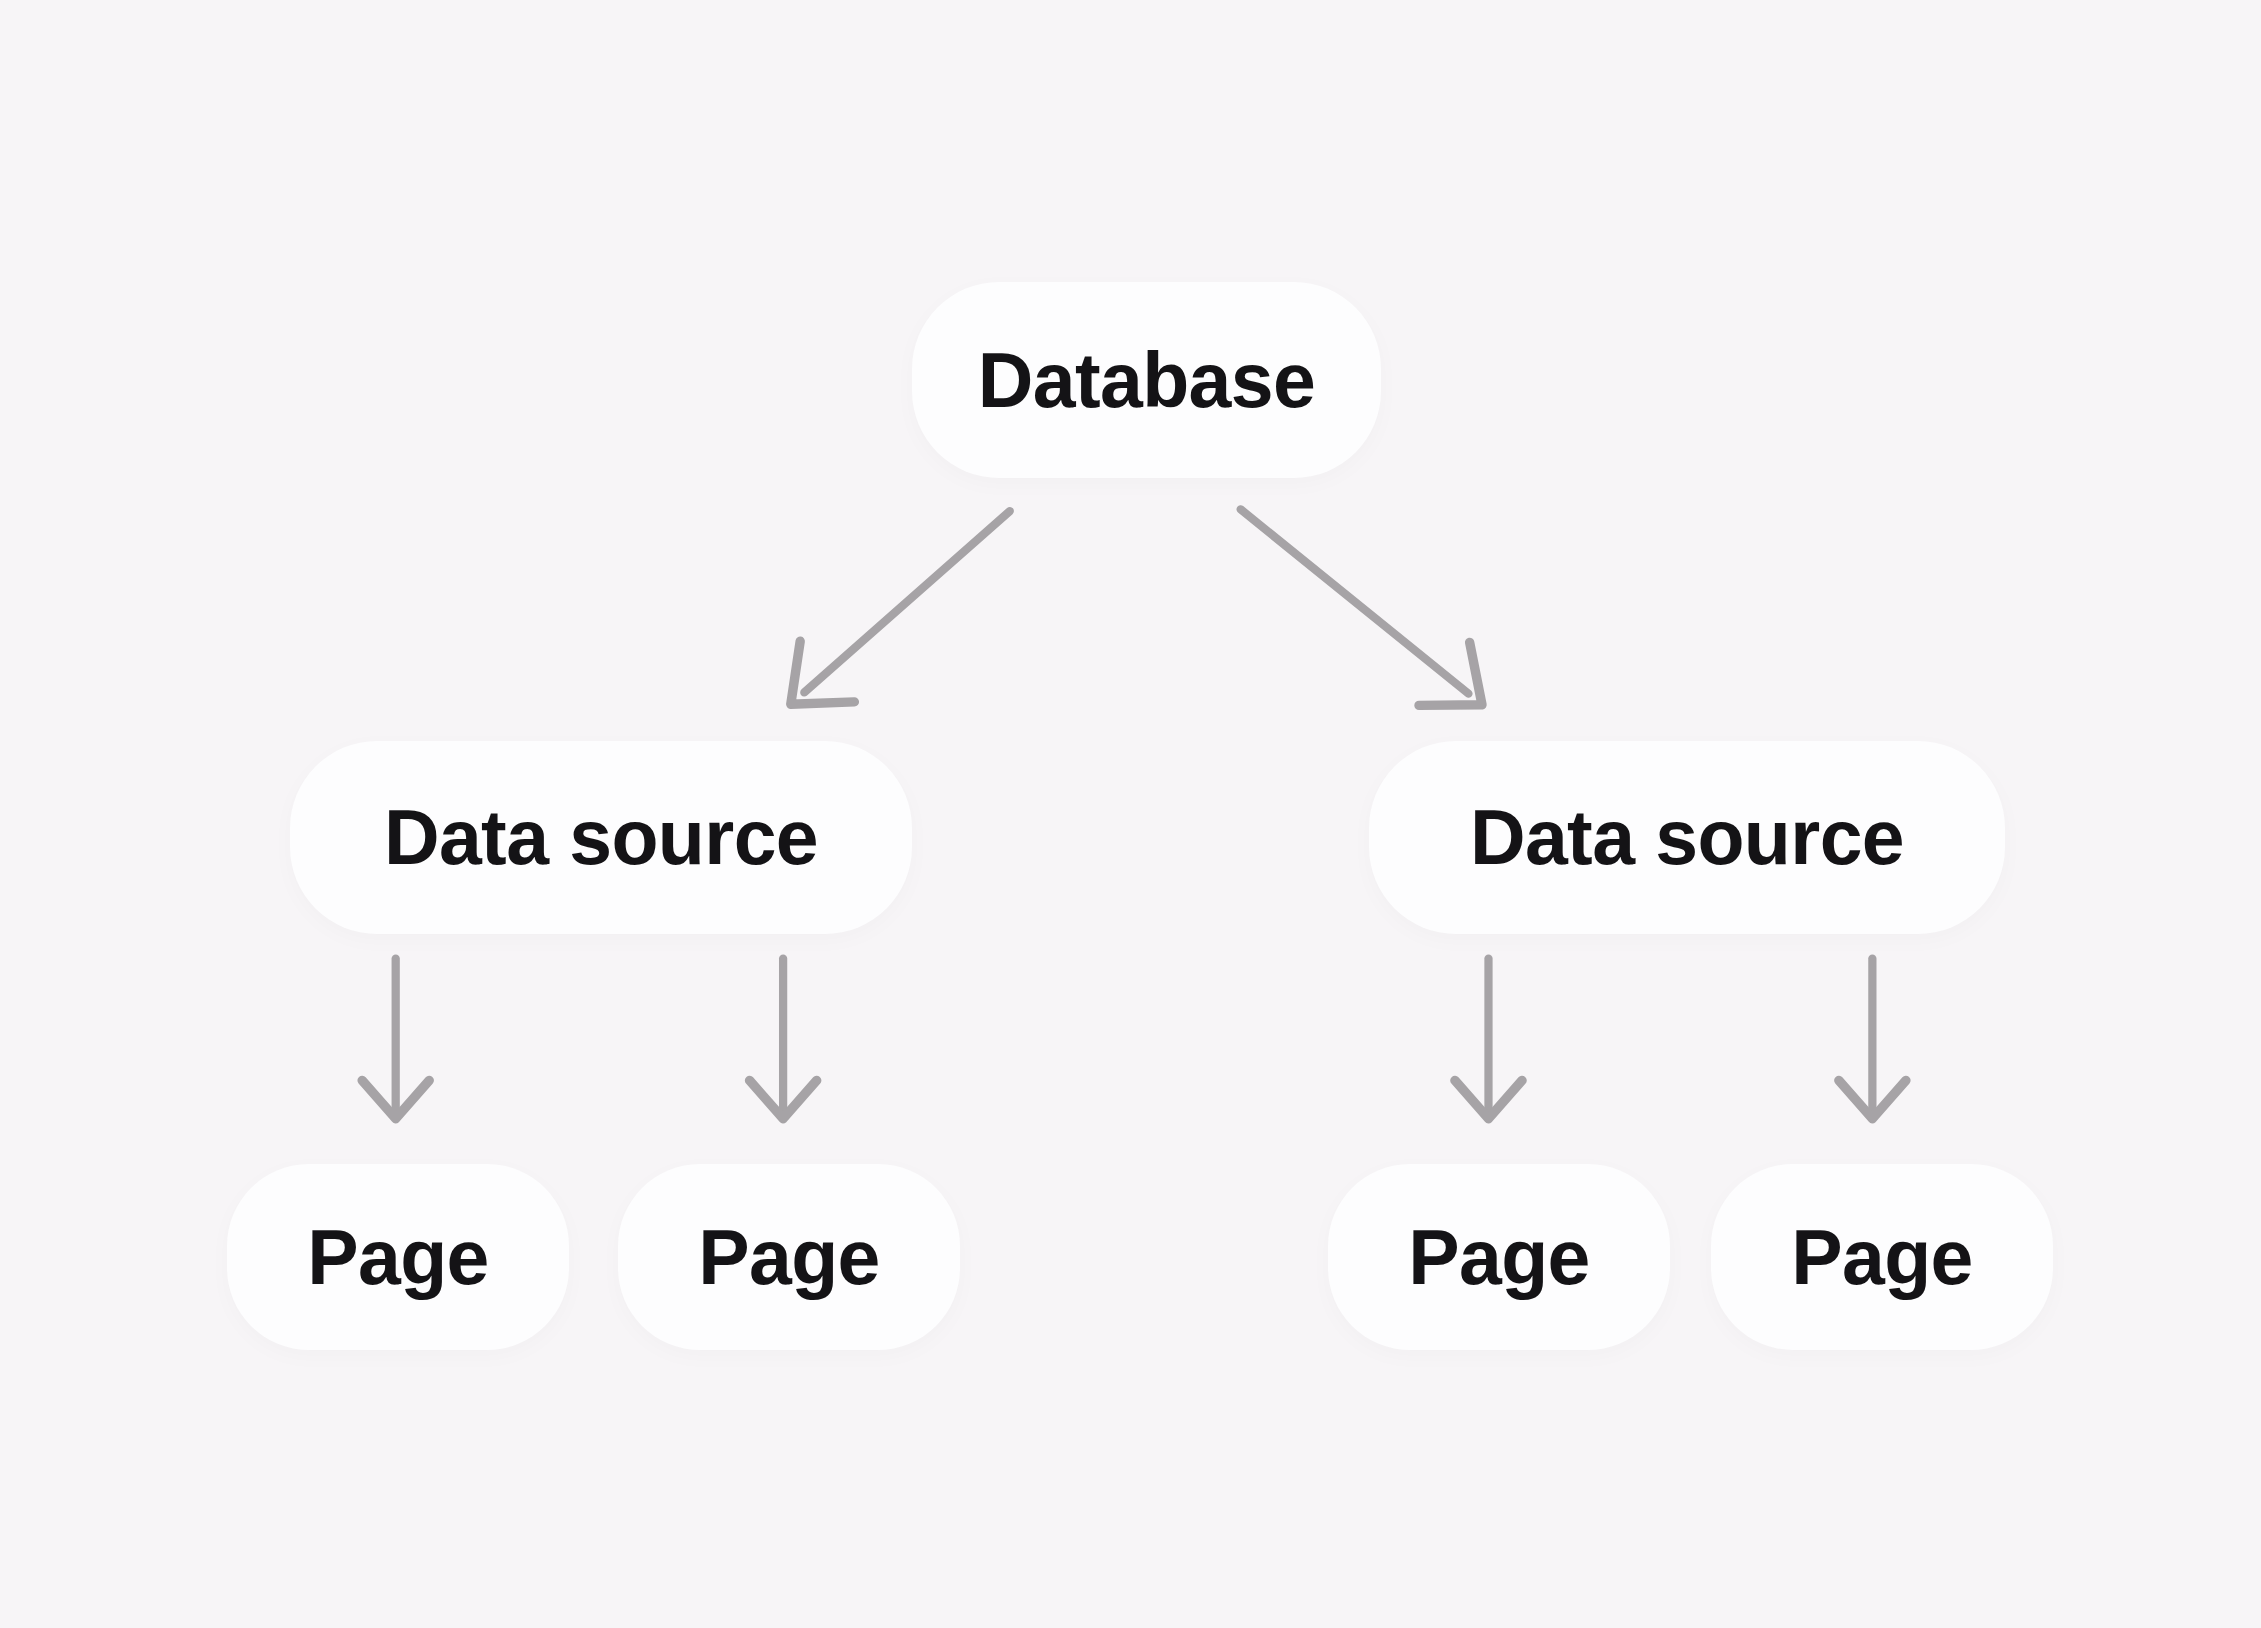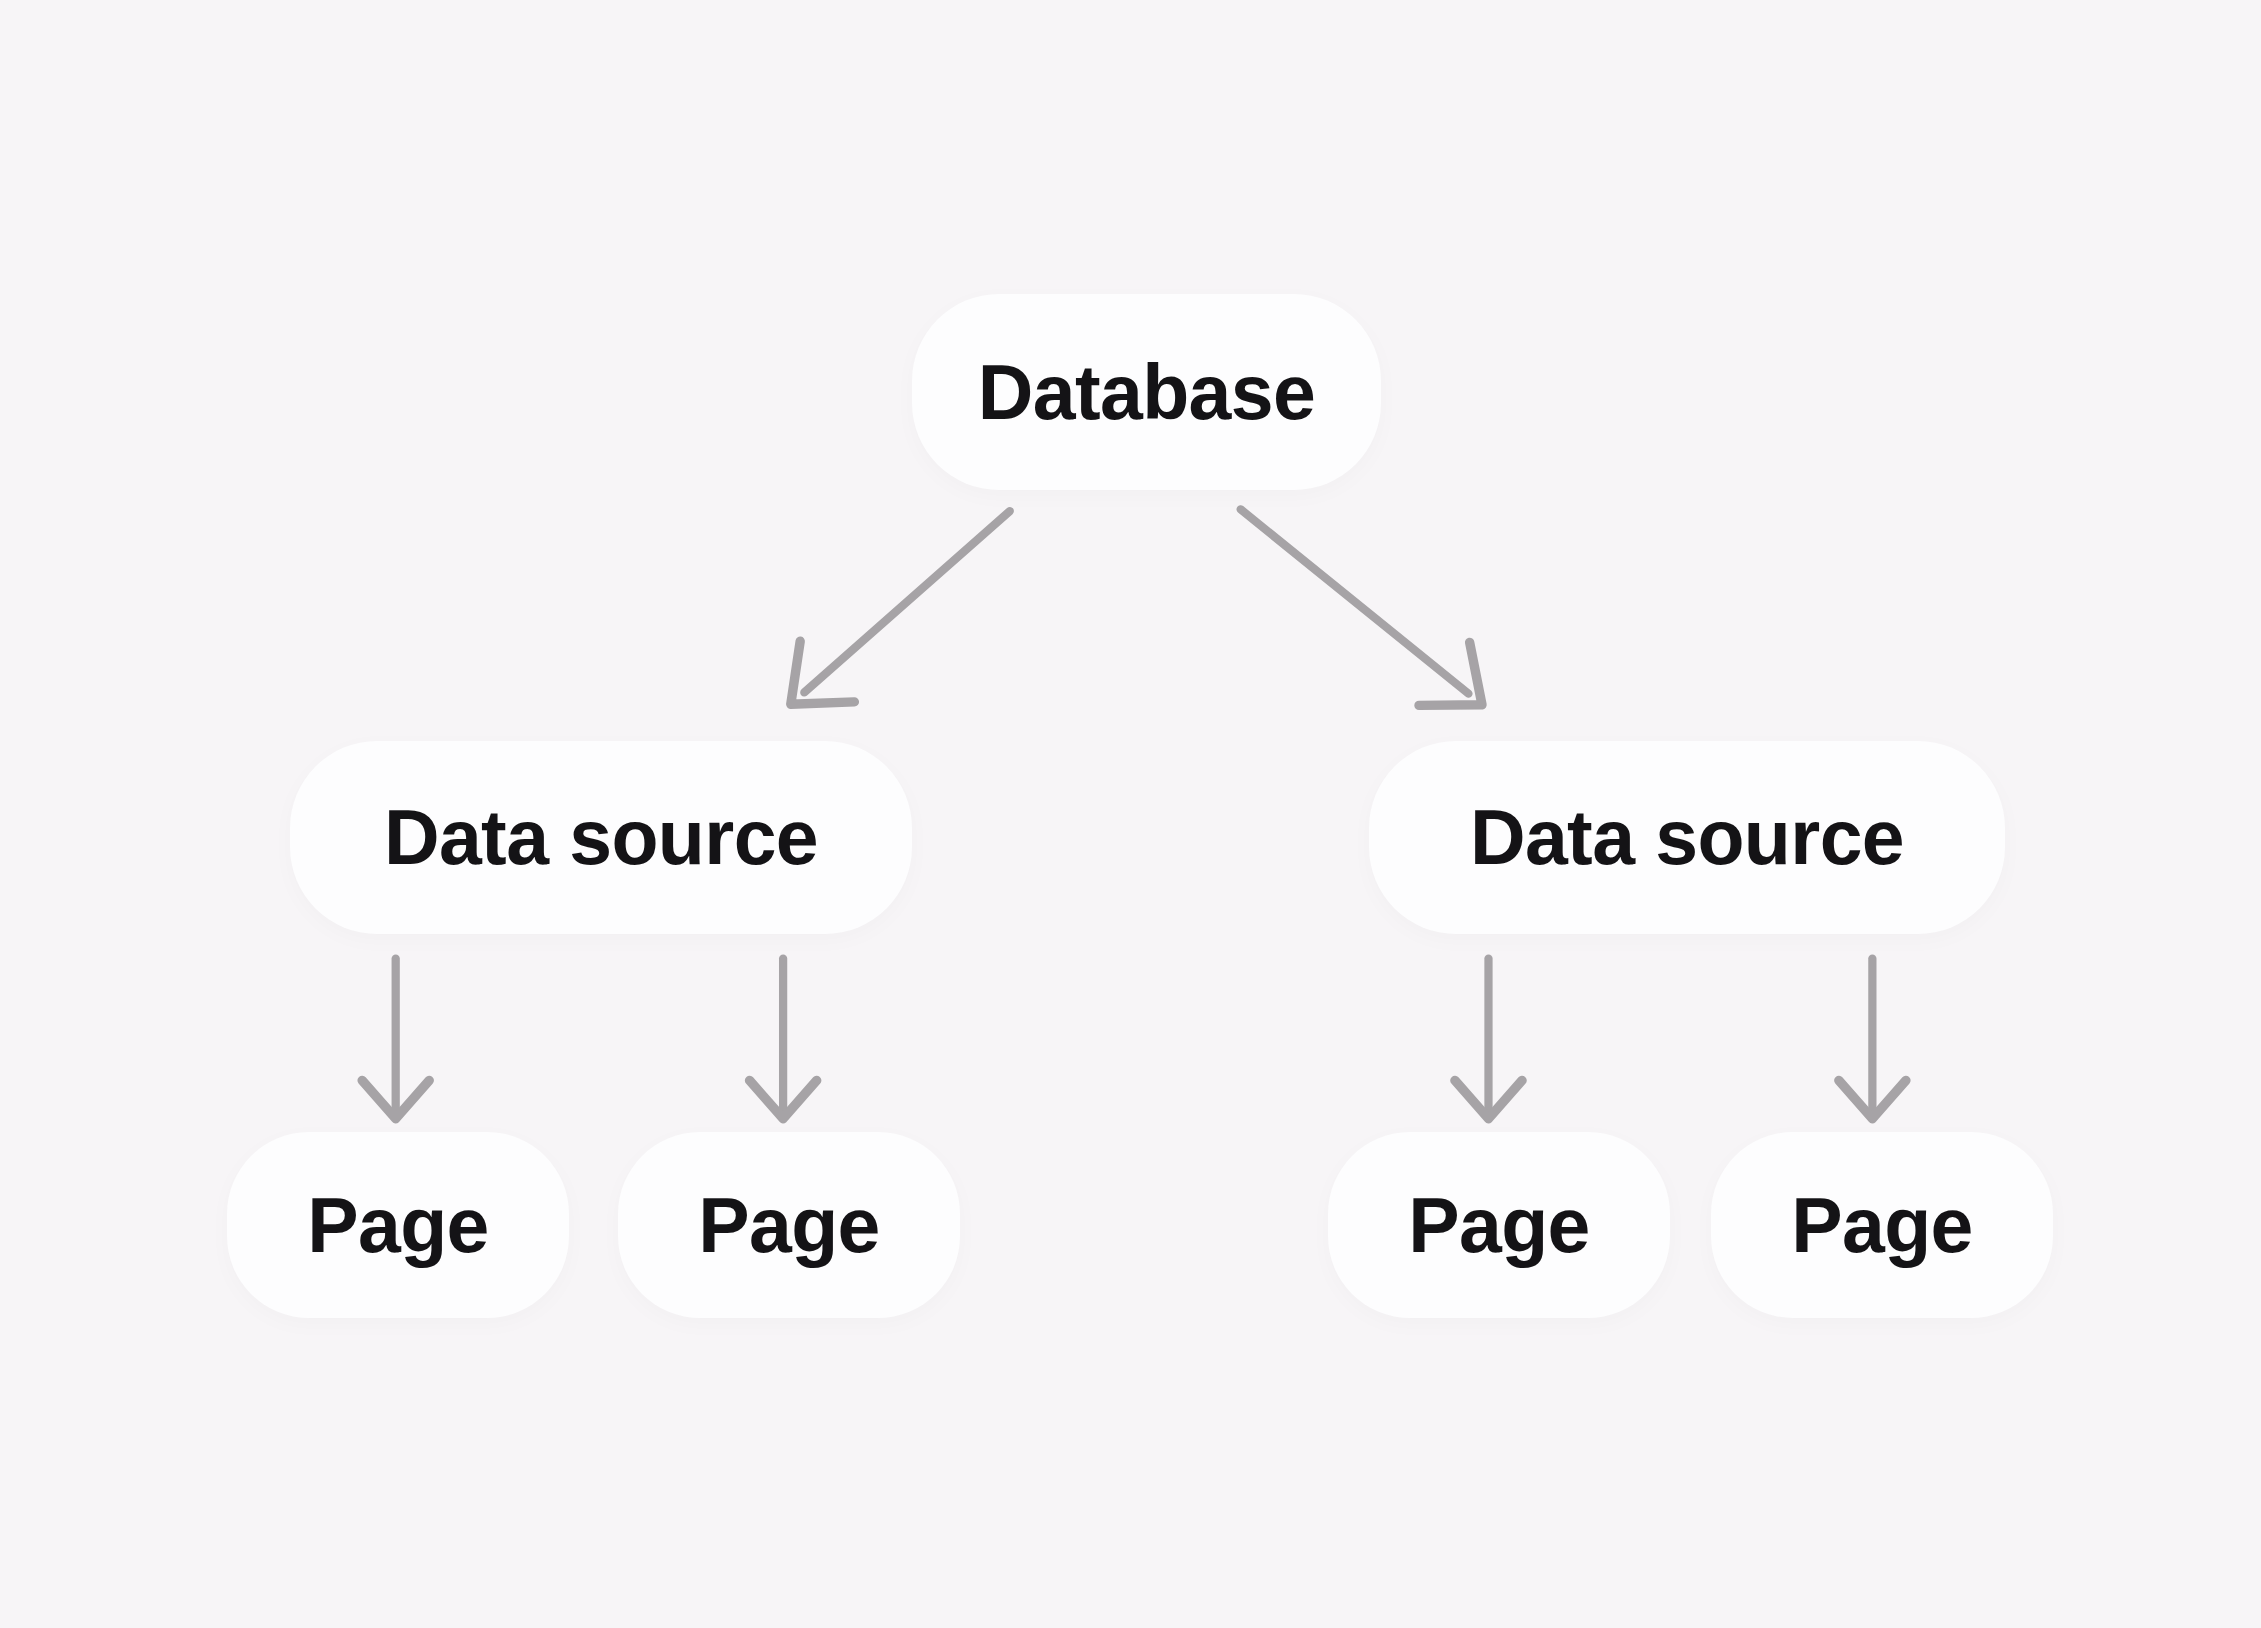--- a/index.html
+++ b/index.html
@@ -47,24 +47,24 @@
     display: flex;
     align-items: center;
     justify-content: center;
     color: var(--text);
     font-weight: bold;
     font-size: 77px;
     letter-spacing: -0.6px;
     white-space: nowrap;
     box-shadow: 0 5.9px 23.6px rgba(30, 20, 40, 0.025);
   }
-  .node-database         { left: 912px; top:  294px; width:  469px; height: 196px; }
+  .node-database         { left: 912px; top:  282px; width:  469px; height: 196px; }
   .node-datasource-left  { left:  290px; top: 741px; width: 622px; height: 193px; }
   .node-datasource-right { left: 1369px; top: 741px; width: 636px; height: 193px; }
-  .node-page             { top: 1132px;  width:  342px; height: 186px; border-radius: 82px; }
+  .node-page             { top: 1164px;  width:  342px; height: 186px; border-radius: 82px; }
   .node-page-1 { left:  227px; }
   .node-page-2 { left: 618px; }
   .node-page-3 { left: 1328px; }
   .node-page-4 { left: 1711px; }
 </style>
 </head>
 <body>
 
 <div class="diagram">
 

